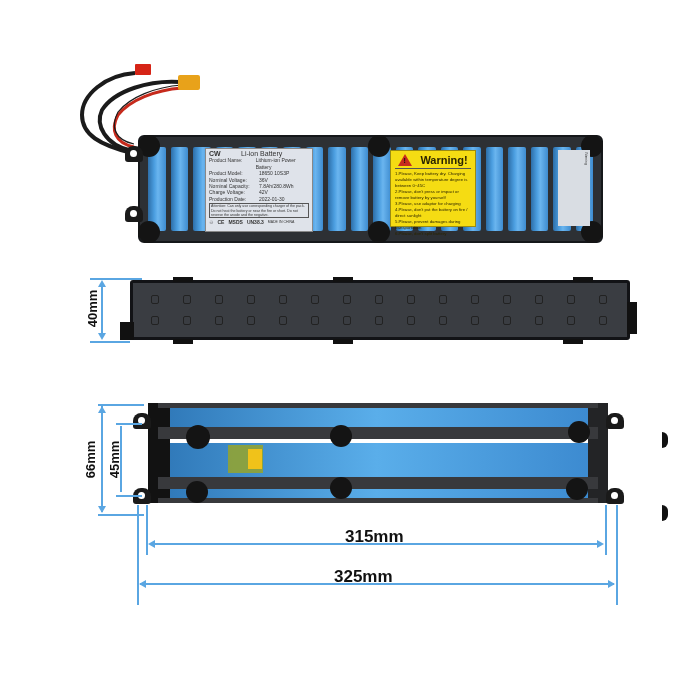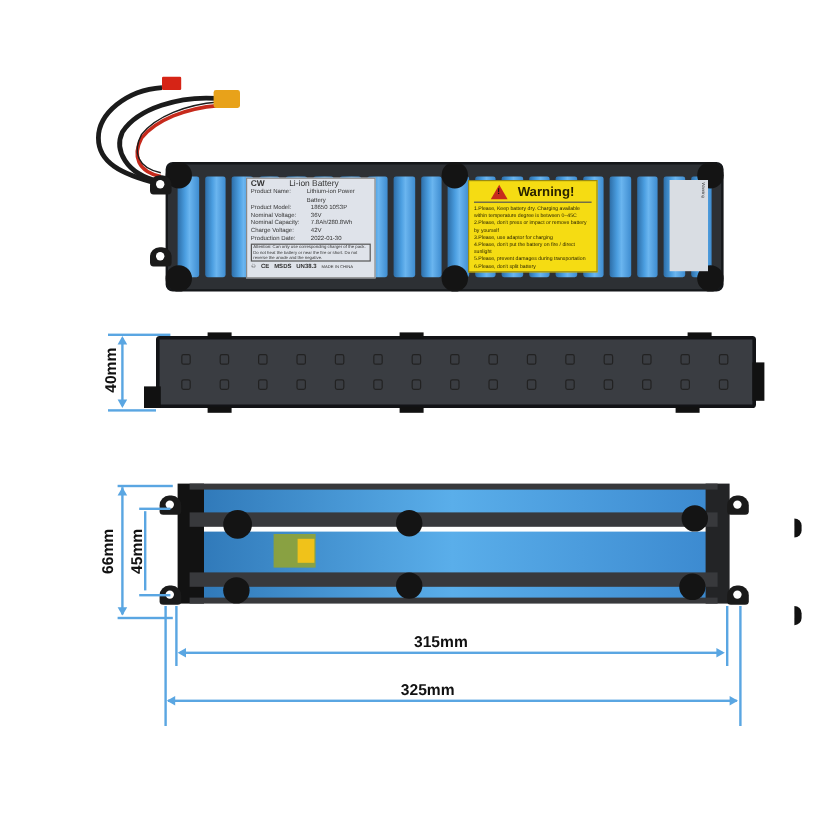--- a/index.html
+++ b/index.html
@@ -12,41 +12,41 @@
   .standoff{width:22px;height:22px;border-radius:50%;background:#141414;position:absolute;}
   .mount-ear{position:absolute;width:18px;height:16px;background:#1a1a1a;border-radius:8px 8px 3px 3px;}
   .mount-ear::after{content:"";position:absolute;left:5px;top:4px;width:7px;height:7px;border-radius:50%;background:#fff;}
   .spec-label{left:205px;top:148px;width:108px;height:84px;background:#dfe3ea;border:1px solid #888;box-sizing:border-box;padding:2px 3px;font-size:5px;color:#333;line-height:6.4px;}
   .spec-label .brand{font-weight:bold;font-size:7px;display:inline-block;width:22px;}
   .spec-label .title{font-size:7px;display:inline-block;margin-left:10px;}
   .spec-row{display:flex;}
   .spec-row span:first-child{width:50px;display:inline-block;}
   .spec-attn{border:1px solid #555;margin-top:1px;padding:0 1px;font-size:3.6px;line-height:4.4px;}
   .spec-foot{display:flex;gap:4px;margin-top:1px;font-size:5px;align-items:center;}
-  .warn-label{left:390px;top:150px;width:108px;height:77px;background:#f5dc13;border:1px solid #9a8b12;box-sizing:border-box;padding:3px 4px;color:#2a2400;}
+  .warn-label{left:390px;top:150px;width:86px;height:77px;background:#f5dc13;border:1px solid #9a8b12;box-sizing:border-box;padding:3px 4px;color:#2a2400;}
   .warn-head{display:flex;align-items:center;gap:8px;justify-content:center;border-bottom:1px solid #555;padding-bottom:2px;}
   .warn-tri{width:0;height:0;border-left:7px solid transparent;border-right:7px solid transparent;border-bottom:12px solid #c72b1d;position:relative;}
   .warn-tri span{position:absolute;left:-2px;top:3px;font-size:7px;color:#111;font-weight:bold;}
   .warn-title{font-size:11px;font-weight:bold;}
   .warn-list{font-size:4.3px;line-height:6px;margin-top:2px;}
   .side-label{left:558px;top:150px;width:32px;height:76px;background:#d9dde3;font-size:3.5px;color:#333;writing-mode:vertical-rl;padding:2px;box-sizing:border-box;}
   
   .pack-side{left:130px;top:280px;width:500px;height:60px;background:#3a3d42;border:3px solid #121316;box-sizing:border-box;border-radius:3px;}
   .pack-side .dots{position:absolute;left:18px;right:20px;top:12px;display:flex;justify-content:space-between;}
   .pack-side .dots i,.pack-side .dots2 i{display:block;width:6px;height:7px;border:1px solid #222;border-radius:2px;}
   .pack-side .dots2{position:absolute;left:18px;right:20px;bottom:12px;display:flex;justify-content:space-between;}
   .side-tab{position:absolute;background:#111;height:5px;width:20px;}
   
   .pack-bot{left:148px;top:403px;width:460px;height:100px;background:#ffffff;}
   .frame{position:absolute;background:#38393c;}
   .bcell{position:absolute;background:linear-gradient(90deg,#2f78b8,#5aaeea 50%,#3c8ad0);}
   
   .dim-v{position:absolute;width:0;border-left:2px solid #5aa6e2;}
   .dim-h{position:absolute;height:0;border-top:2px solid #5aa6e2;}
-  .dim-text{position:absolute;font-weight:bold;font-size:13px;color:#111;}
+  .dim-text{position:absolute;font-weight:bold;font-size:17px;color:#111;}
   .dim-text-v{position:absolute;font-weight:bold;font-size:13px;color:#111;transform:rotate(-90deg);transform-origin:center;}
   .arrow-r{position:absolute;width:0;height:0;border-top:4px solid transparent;border-bottom:4px solid transparent;border-left:7px solid #5aa6e2;}
   .arrow-l{position:absolute;width:0;height:0;border-top:4px solid transparent;border-bottom:4px solid transparent;border-right:7px solid #5aa6e2;}
   .arrow-u{position:absolute;width:0;height:0;border-left:4px solid transparent;border-right:4px solid transparent;border-bottom:7px solid #5aa6e2;}
   .arrow-d{position:absolute;width:0;height:0;border-left:4px solid transparent;border-right:4px solid transparent;border-top:7px solid #5aa6e2;}
 </style>
 </head>
 <body>
 
 <svg class="abs" style="left:70px;top:55px" width="140" height="110" viewBox="0 0 140 110">

